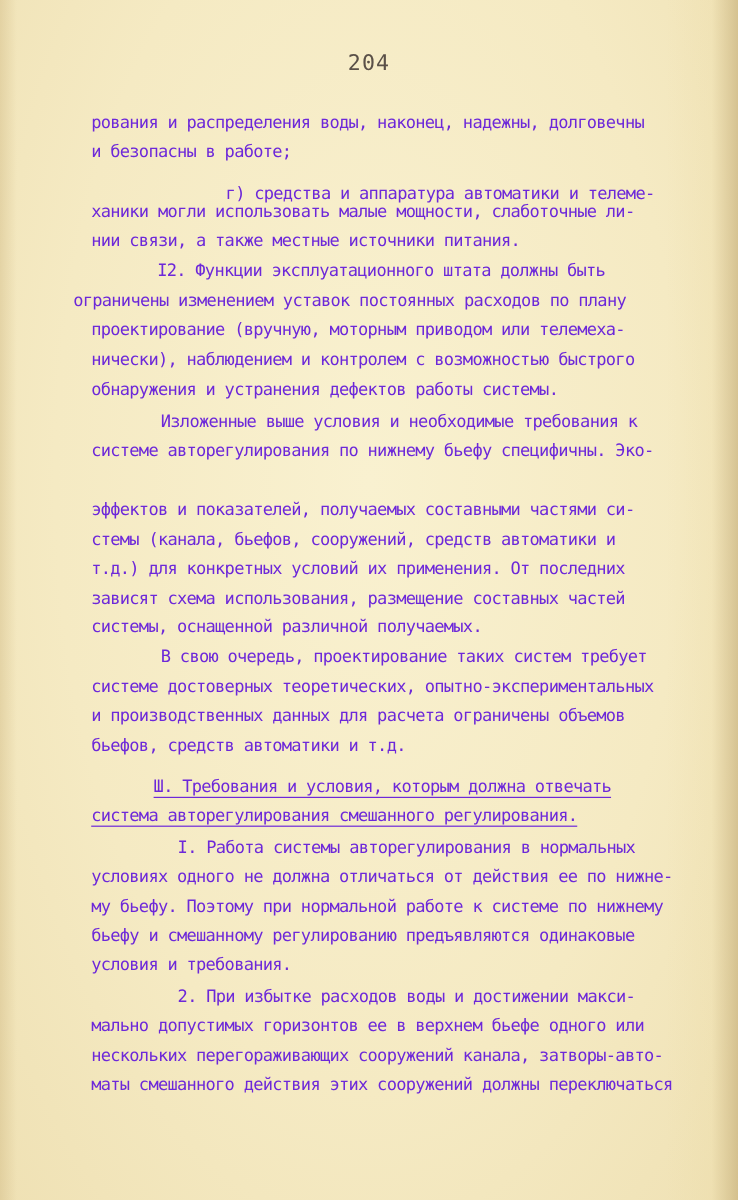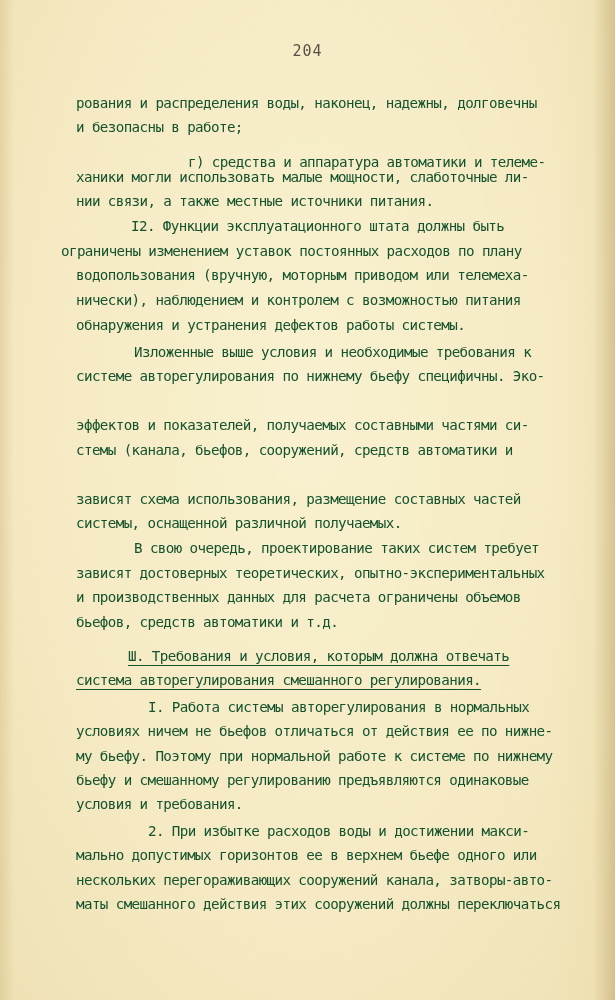--- a/index.html
+++ b/index.html
@@ -22,73 +22,74 @@
   .page {
     position: absolute;
     left: 0; top: 0;
     width: 615px; height: 1000px;
   }
   .page-number {
     position: absolute;
     left: 0; width: 615px;
     top: 42px;
     text-align: center;
-    font-size: 15px;
+    font-size: 18px;
     color: #5a5048;
     letter-spacing: 1px;
   }
   .line {
     position: absolute;
     left: 76px;
     font-size: 14.2px;
     line-height: 18px;
     white-space: pre;
     letter-spacing: -0.6px;
-    color: #14532d;
+    color: #6d28d9;
   }
   .heading-line {
     text-decoration: underline;
     text-underline-offset: 4px;
     text-decoration-thickness: 1px;
   }
 </style>
 </head>
 <body>
 
 <div class="page">
   <div class="page-number">204</div>
 
   <div class="line" style="top:94px;left:76px">рования и распределения воды, наконец, надежны, долговечны</div>
   <div class="line" style="top:118px;left:76px">и безопасны в работе;</div>
   <div class="line" style="top:153px;left:188px">г) средства и аппаратура автоматики и телеме-</div>
   <div class="line" style="top:168px;left:76px">ханики могли использовать малые мощности, слаботочные ли-</div>
   <div class="line" style="top:192px;left:76px">нии связи, а также местные источники питания.</div>
   <div class="line" style="top:217px;left:131px">I2. Функции эксплуатационного штата должны быть</div>
   <div class="line" style="top:242px;left:61px">ограничены изменением уставок постоянных расходов по плану</div>
-  <div class="line" style="top:266px;left:76px">водопользования (вручную, моторным приводом или телемеха-</div>
-  <div class="line" style="top:291px;left:76px">нически), наблюдением и контролем с возможностью питания</div>
+  <div class="line" style="top:266px;left:76px">проектирование (вручную, моторным приводом или телемеха-</div>
+  <div class="line" style="top:291px;left:76px">нически), наблюдением и контролем с возможностью быстрого</div>
   <div class="line" style="top:316px;left:76px">обнаружения и устранения дефектов работы системы.</div>
 
   <div class="line" style="top:343px;left:134px">Изложенные выше условия и необходимые требования к</div>
   <div class="line" style="top:367px;left:76px">системе авторегулирования по нижнему бьефу специфичны. Эко-</div>
   <div class="line" style="top:416px;left:76px">эффектов и показателей, получаемых составными частями си-</div>
   <div class="line" style="top:441px;left:76px">стемы (канала, бьефов, сооружений, средств автоматики и</div>
+  <div class="line" style="top:465px;left:76px">т.д.) для конкретных условий их применения. От последних</div>
   <div class="line" style="top:490px;left:76px">зависят схема использования, размещение составных частей</div>
   <div class="line" style="top:514px;left:76px">системы, оснащенной различной получаемых.</div>
 
   <div class="line" style="top:539px;left:134px">В свою очередь, проектирование таких систем требует</div>
-  <div class="line" style="top:564px;left:76px">зависят достоверных теоретических, опытно-экспериментальных</div>
+  <div class="line" style="top:564px;left:76px">системе достоверных теоретических, опытно-экспериментальных</div>
   <div class="line" style="top:588px;left:76px">и производственных данных для расчета ограничены объемов</div>
   <div class="line" style="top:613px;left:76px">бьефов, средств автоматики и т.д.</div>
 
   <div class="line heading-line" style="top:647px;left:128px">Ш. Требования и условия, которым должна отвечать</div>
   <div class="line heading-line" style="top:671px;left:76px">система авторегулирования смешанного регулирования.</div>
 
   <div class="line" style="top:698px;left:148px">I. Работа системы авторегулирования в нормальных</div>
-  <div class="line" style="top:722px;left:76px">условиях ничем не бьефов отличаться от действия ее по нижне-</div>
+  <div class="line" style="top:722px;left:76px">условиях одного не должна отличаться от действия ее по нижне-</div>
   <div class="line" style="top:747px;left:76px">му бьефу. Поэтому при нормальной работе к системе по нижнему</div>
   <div class="line" style="top:771px;left:76px">бьефу и смешанному регулированию предъявляются одинаковые</div>
   <div class="line" style="top:795px;left:76px">условия и требования.</div>
 
   <div class="line" style="top:822px;left:148px">2. При избытке расходов воды и достижении макси-</div>
   <div class="line" style="top:846px;left:76px">мально допустимых горизонтов ее в верхнем бьефе одного или</div>
   <div class="line" style="top:871px;left:76px">нескольких перегораживающих сооружений канала, затворы-авто-</div>
   <div class="line" style="top:895px;left:76px">маты смешанного действия этих сооружений должны переключаться</div>
 </div>
 

